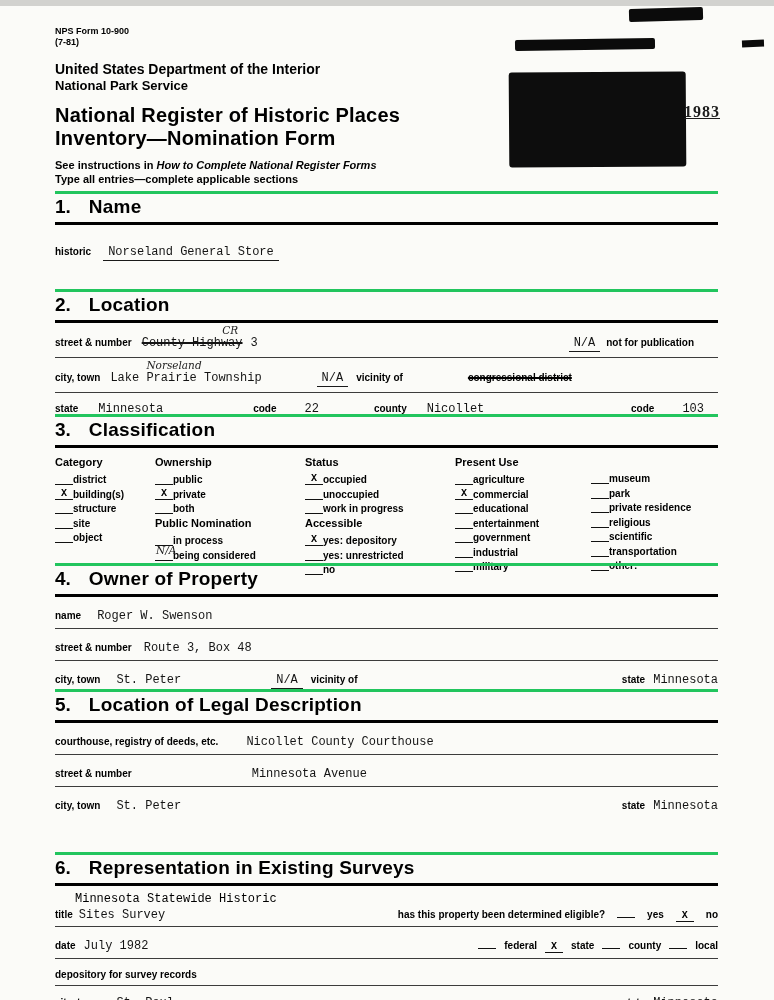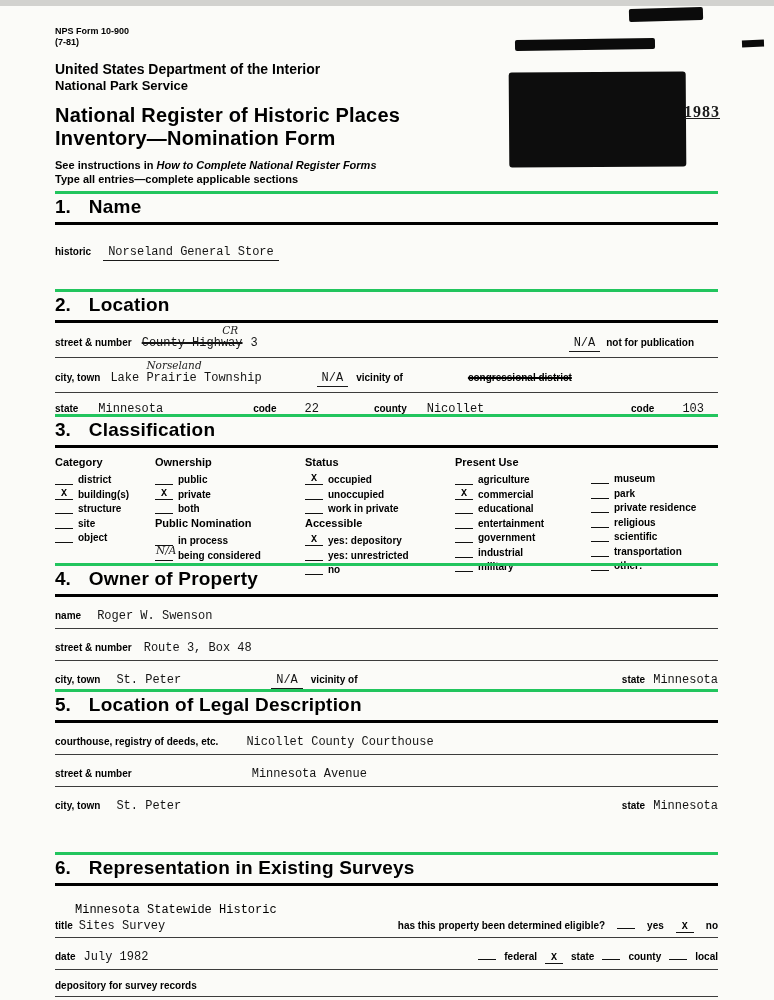--- a/index.html
+++ b/index.html
@@ -63,31 +63,31 @@
   .r-city   { padding:13px 0 5px 0; }
   .r-state  { padding:9px 14px 0 0; }
 
   
   .cols { display:flex; margin-top:8px; }
   .col { flex:none; }
   .c1{width:100px}.c2{width:150px}.c3{width:150px}.c4{width:136px}.c5{flex:1}
   .chk-h { font-size:11px; font-weight:bold; margin-bottom:5px; }
   .chk-h.sub { margin-top:3px; }
   .chk-item { display:flex; align-items:flex-end; margin-bottom:2.5px; }
-  .chk-lbl { font-size:10px; font-weight:bold; margin-left:5px; white-space:nowrap; }
+  .chk-lbl { font-size:10px; font-weight:bold; white-space:nowrap; }
   .c5 .pad { height:16px; }
   .pa-wrap { position:relative; }
   .na-note { position:absolute; left:1px; top:10px; }
 
   
   .r-pad { padding:12px 0 5px 0; }
   .r-last { padding:12px 0 0 0; }
 
   
-  .r-title { display:flex; align-items:flex-end; border-bottom:1px solid #3c3c3c; padding:17px 0 4px 0; }
+  .r-title { display:flex; align-items:flex-end; border-bottom:1px solid #3c3c3c; padding:6px 0 4px 0; }
   .twoline .l1 { font-family:"Liberation Mono", monospace; font-size:12px; margin-left:20px; margin-bottom:2px; white-space:nowrap; }
   .l2row { display:flex; align-items:baseline; }
   .elig { display:flex; align-items:baseline; margin-left:auto; gap:12px; }
   .r-date { padding:10px 0 5px 0; }
   .grp { display:flex; align-items:baseline; gap:8px; margin-left:auto; }
   .r-dep { padding:10px 0 5px 0; }
   .r-city6 { padding:10px 0 6px 0; border-bottom:1px solid #3c3c3c; }
 </style>
 </head>
 <body>
@@ -231,21 +231,21 @@
     <span class="chk-lbl">occupied</span>
   </div>
 
   <div class="chk-item">
     <span class="blank"></span>
     <span class="chk-lbl">unoccupied</span>
   </div>
 
   <div class="chk-item">
     <span class="blank"></span>
-    <span class="chk-lbl">work in private</span>
+    <span class="chk-lbl">work in progress</span>
   </div>
 </div>
         <div class="chk-h sub">Accessible</div>
         <div>
   <div class="chk-item">
     <span class="blank">X</span>
     <span class="chk-lbl">yes: depository</span>
   </div>
 
   <div class="chk-item">

